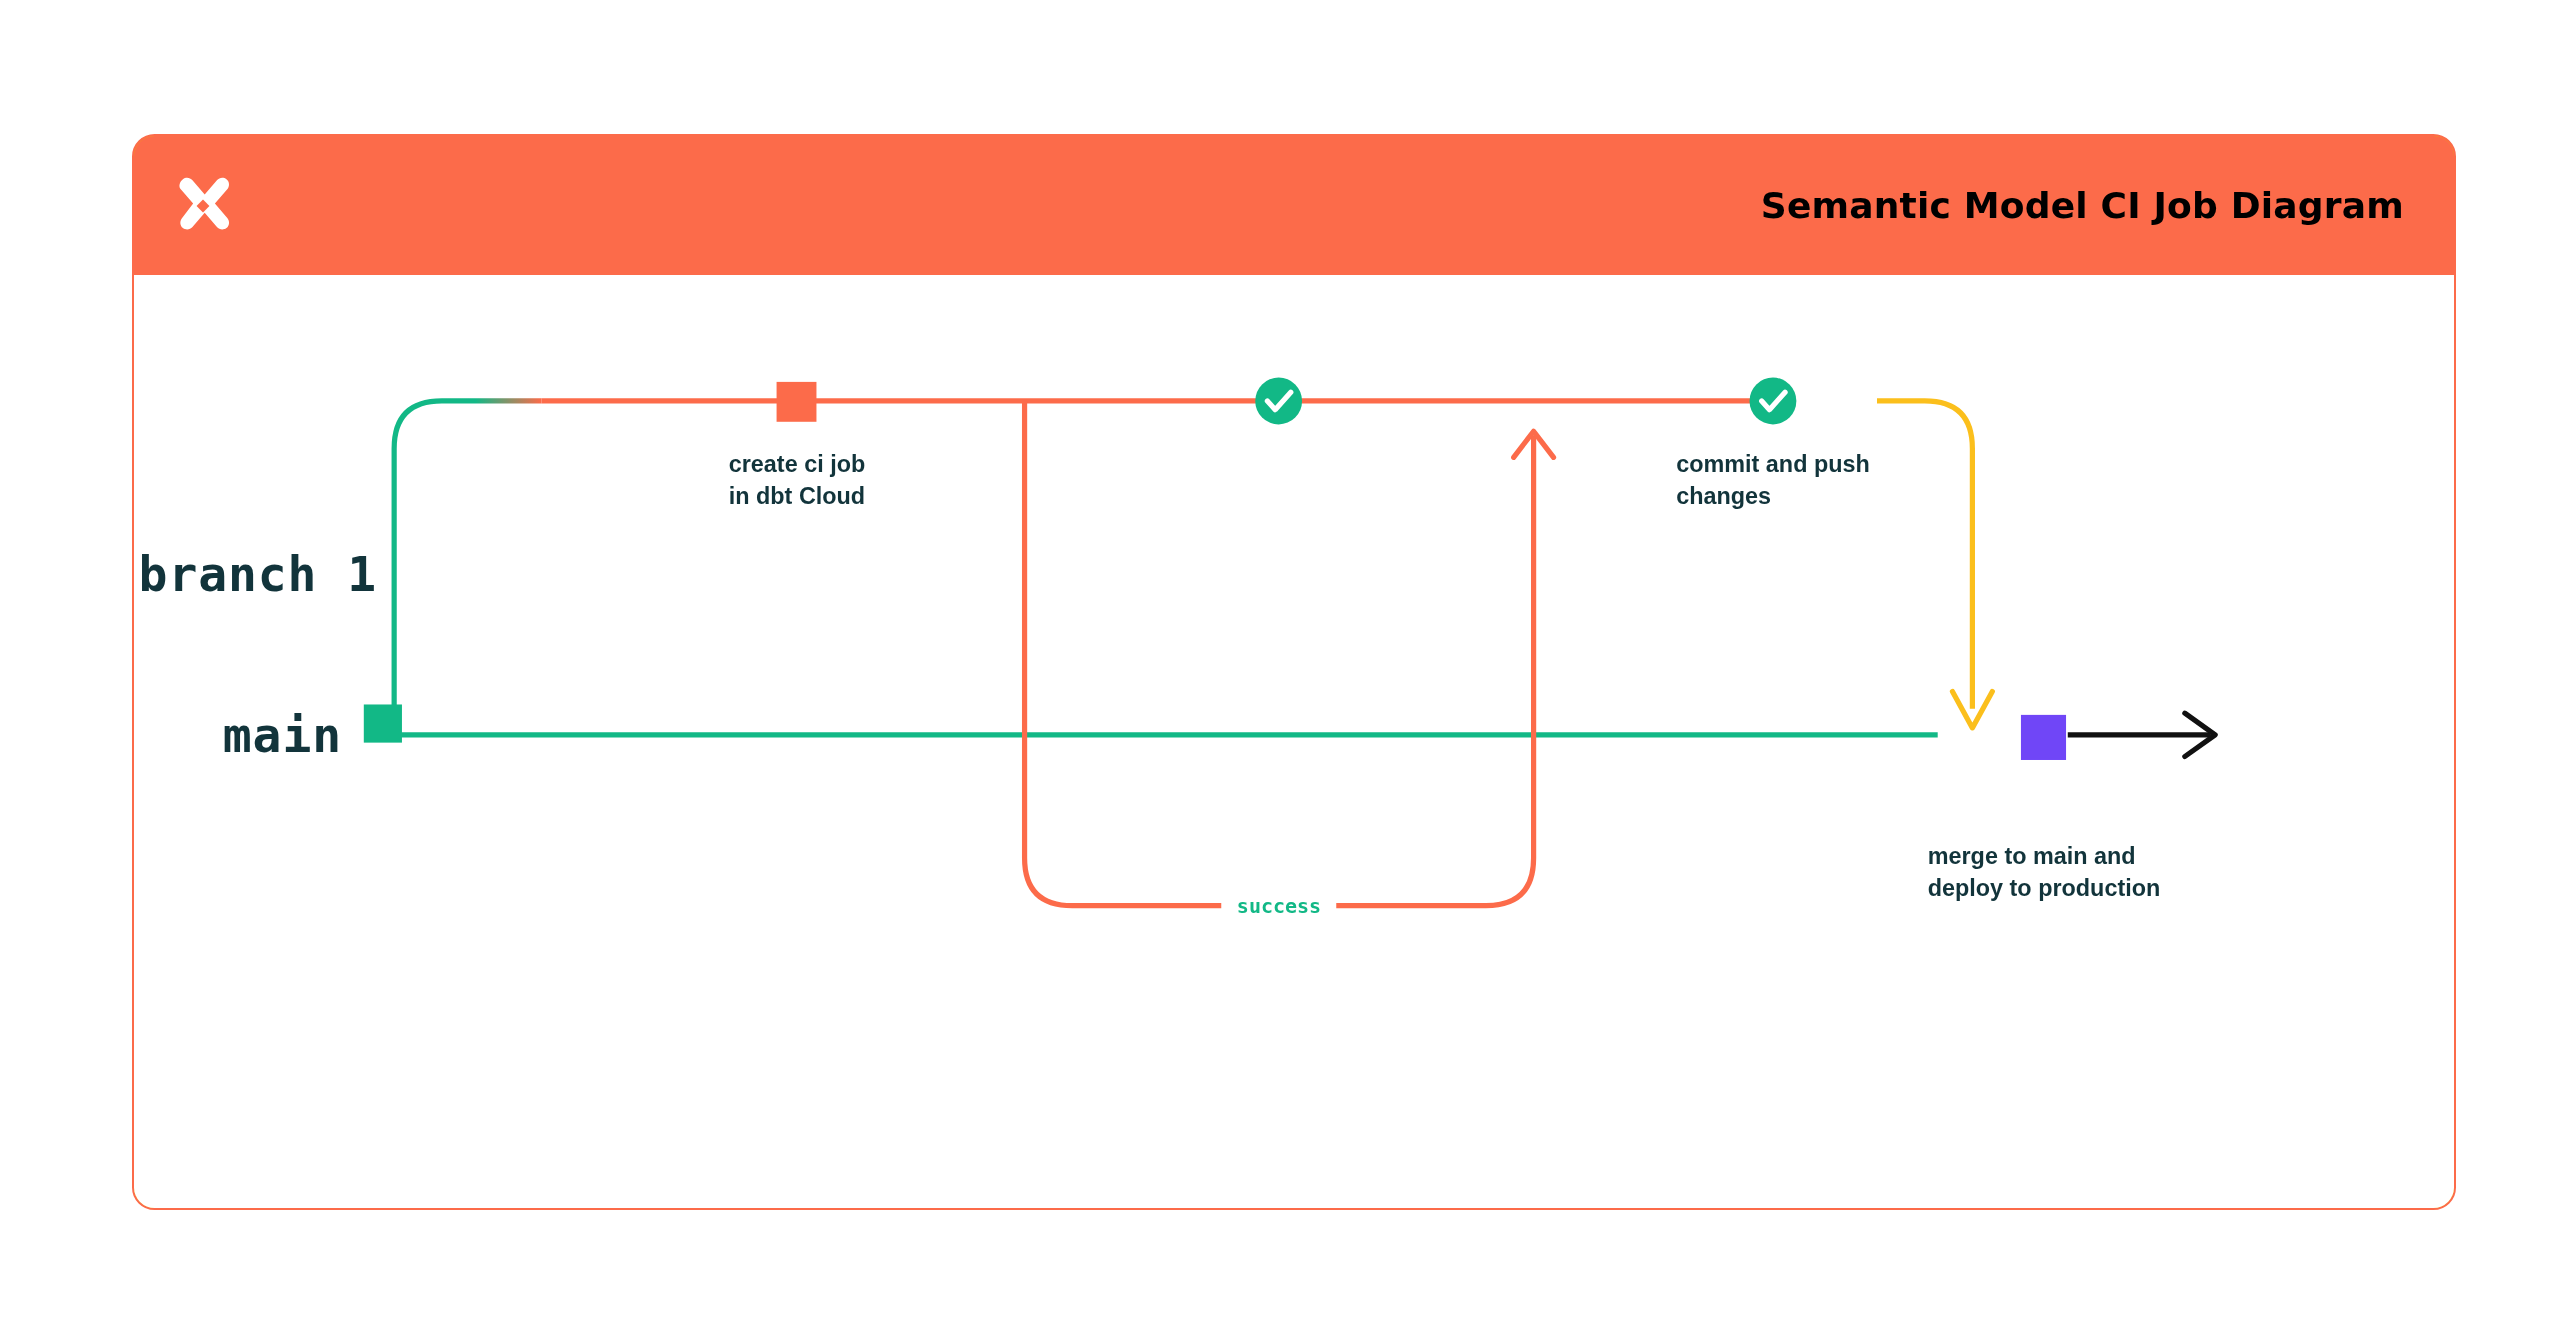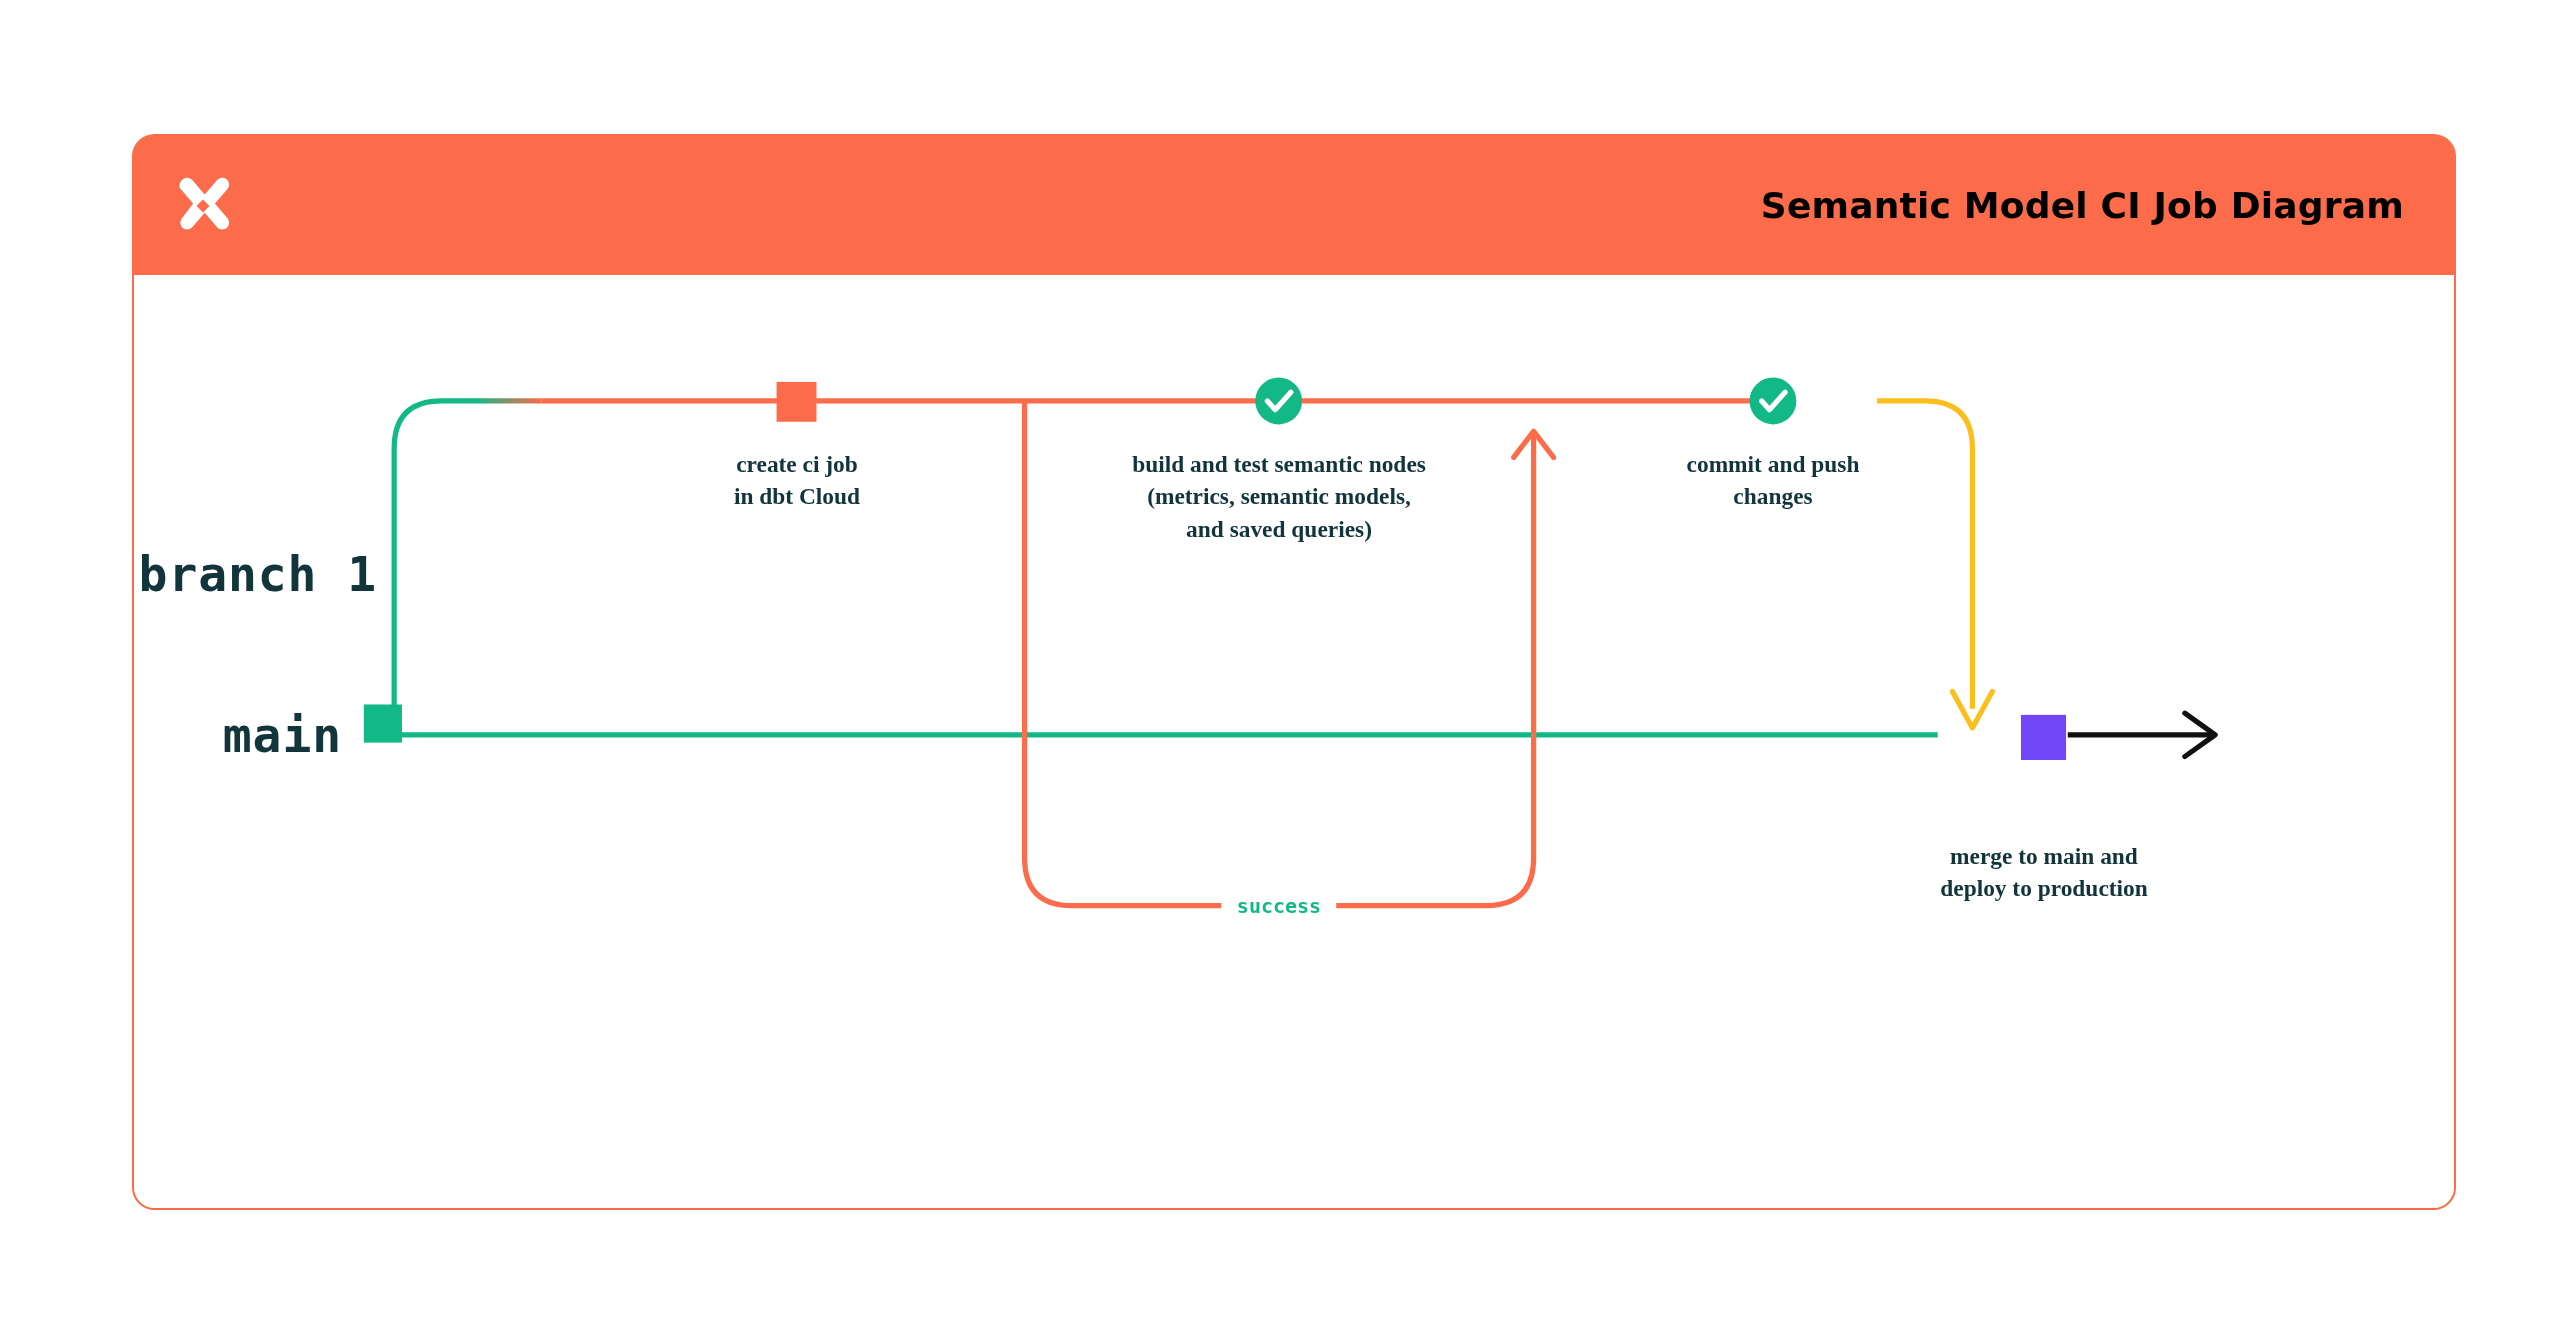--- a/index.html
+++ b/index.html
@@ -85,25 +85,24 @@
     font-size: 48px;
     font-weight: 700;
     letter-spacing: 0.9px;
     white-space: nowrap;
     transform: translate(-100%, -50%);
   }
 
   .node-label {
     position: absolute;
     color: #12343B;
-    font-family: Liberation Serif, serif;
+    font-family: Liberation Sans, sans-serif;
     font-size: 23.4px;
     font-weight: 700;
     line-height: 1.38;
-    text-align: center;
     white-space: pre;
     transform: translateX(-50%);
   }
 
   .edge-label {
     position: absolute;
     color: #12B886;
     font-family: "DejaVu Sans Mono", "Liberation Mono", monospace;
     font-size: 20px;
     font-weight: 700;
@@ -180,23 +179,20 @@
         <path d="M 1877 145 L 1886 155 L 1904 135" fill="none" stroke="#ffffff" stroke-width="6" stroke-linecap="round" stroke-linejoin="round"></path>
       </g>
     </svg>
 
     <div class="lane-label" style="left:243px; top:299px;">branch 1</div>
     <div class="lane-label" style="left:208px; top:460px;">main</div>
 
     <div class="node-label" style="left:663px; top:173px;">create ci job
 in dbt Cloud</div>
 
-    <div class="node-label" style="left:1145px; top:173px;">build and test semantic nodes
-(metrics, semantic models,
-and saved queries)</div>
 
     <div class="node-label" style="left:1639px; top:173px;">commit and push
 changes</div>
 
     <div class="node-label" style="left:1910px; top:544px;margin-top:21px;">merge to main and
 deploy to production</div>
 
     <div class="edge-label" style="left:1145px; top:631px;">success</div>
 
   </div>

